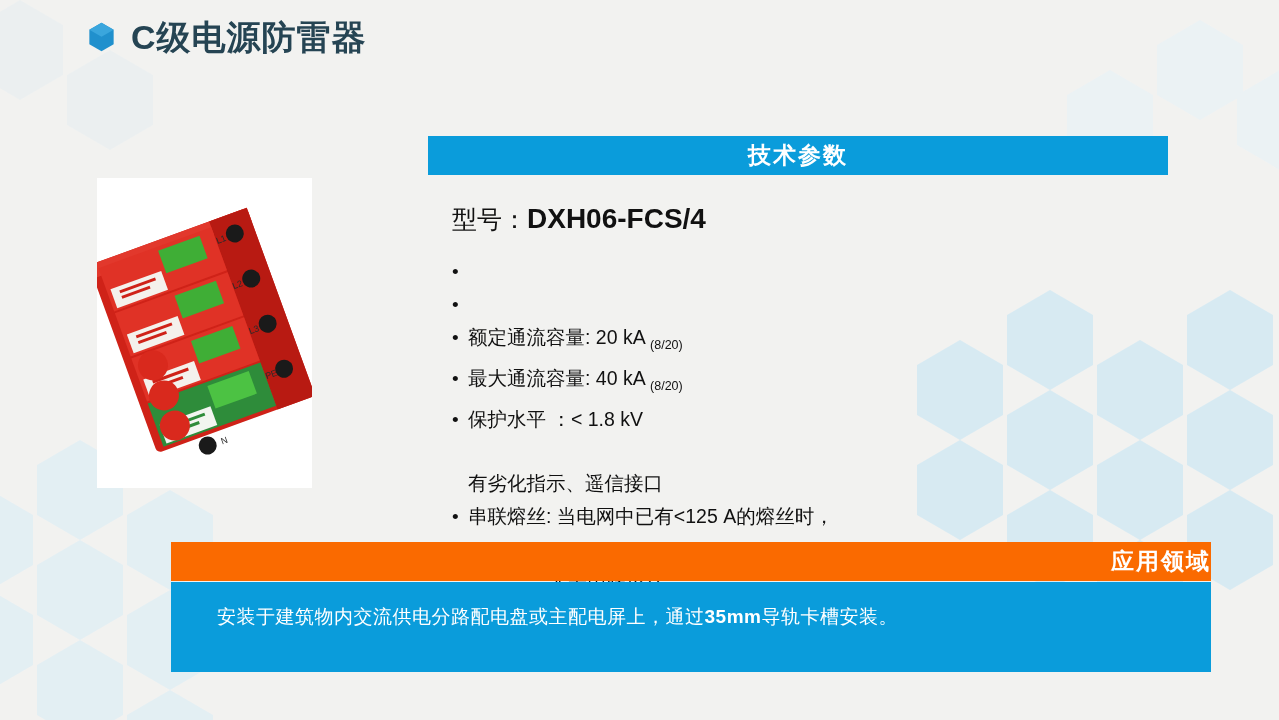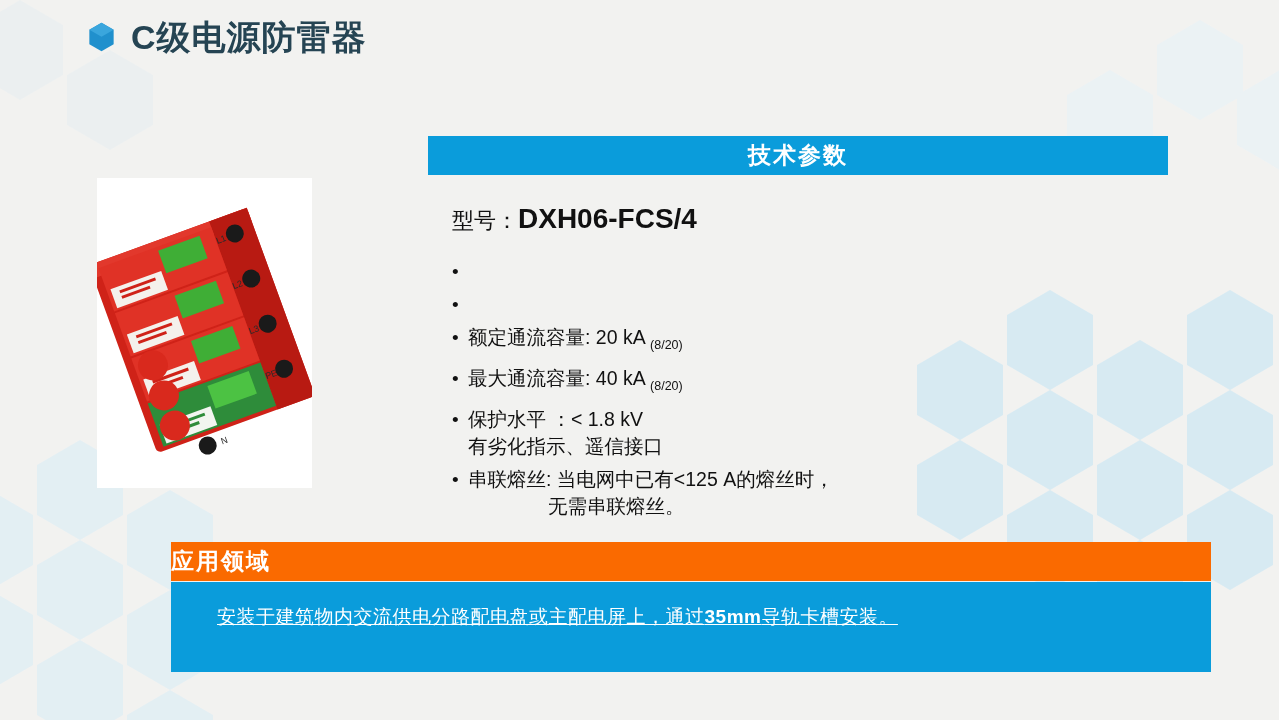--- a/index.html
+++ b/index.html
@@ -26,42 +26,42 @@
   #tech-banner{
     position:absolute;left:420px;top:136px;width:740px;height:39px;
     background:#0a9cdb;z-index:5;
     display:flex;align-items:center;justify-content:center;margin-left:8px;
   }
   #tech-banner-title{color:#ffffff;font-size:23px;font-weight:bold;letter-spacing:2px;}
   #model-line{
     position:absolute;left:452px;top:203px;z-index:5;white-space:nowrap;
     color:#111;
   }
-  #model-label{font-size:22px;}
+  #model-label{font-size:25px;}
   #model-value{font-size:28px;font-weight:bold;letter-spacing:0px;text-align:center;}
   #spec-list{position:absolute;left:452px;top:258px;width:520px;z-index:5;color:#111;}
   .spec-item{display:flex;align-items:flex-start;margin-bottom:6px;}
   .spec-bullet{width:16px;flex:0 0 16px;font-size:19px;line-height:27px;color:#111;}
   .spec-text{font-size:19.5px;line-height:27px;white-space:nowrap;}
   .spec-text .sub{font-size:12.5px;vertical-align:sub;text-align:center;}
-  .spec-sub-line{font-size:19.5px;line-height:27px;white-space:nowrap;}
+  .spec-sub-line{font-size:19.5px;line-height:27px;white-space:nowrap;margin-top:37px;}
   .spec-indent{padding-left:80px;}
   
   #app-banner{
     position:absolute;left:171px;top:542px;width:1040px;height:39px;
-    background:#fa6a00;z-index:5;display:flex;align-items:center;justify-content:flex-start;
+    background:#fa6a00;z-index:5;display:flex;align-items:center;justify-content:flex-end;
   }
   #app-banner-title{color:#ffffff;font-size:23px;font-weight:bold;letter-spacing:2px;}
   #app-box{
     position:absolute;left:171px;top:582px;width:1040px;height:90px;
     background:#0a9cdb;z-index:5;
   }
   #app-text{
     position:absolute;left:46px;top:22px;color:#ffffff;font-size:19px;
-    white-space:nowrap;letter-spacing:0.5px;text-decoration:underline;
+    white-space:nowrap;letter-spacing:0.5px;
   }
   #app-text b{font-weight:bold;}
 </style>
 </head>
 <body>
 
 <div id="bg-decor">
   <svg width="1279" height="720" viewBox="0 0 1279 720">
     <defs>
       <g id="hexshape">

